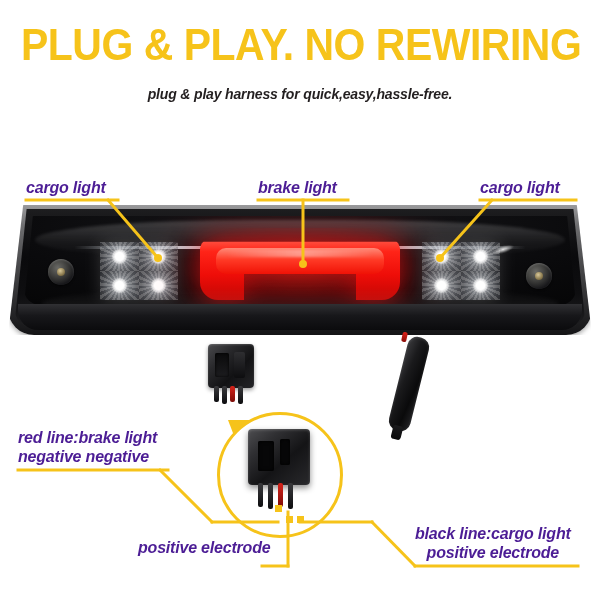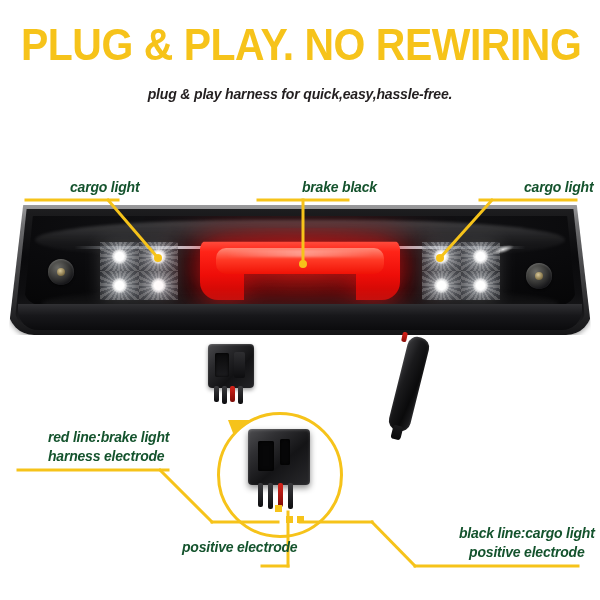--- a/index.html
+++ b/index.html
@@ -32,24 +32,23 @@
     font-style:italic; font-weight:bold;
     font-size:14.5px; color:#231f20;
     letter-spacing:-0.2px;
     transform:scaleX(0.97);
   }
 
   
   .callout {
     position:absolute;
     font-style:italic; font-weight:bold;
-    font-size:14px; line-height:19px;
-    color:#14532d; white-space:nowrap;
+    font-size:16px; line-height:19px;
+    color:#4c1d95; white-space:nowrap;
     letter-spacing:-0.2px;
-    margin-left:44px;
   }
   .callout .ln { display:block; }
   svg.lines { position:absolute; left:0; top:0; width:600px; height:600px;
               overflow:visible; pointer-events:none; }
 
   
   #lamp {
     position:absolute; left:8px; top:205px; width:584px; height:130px;
   }
   .lamp-outer {
@@ -339,30 +338,30 @@
       <rect x="286" y="516" width="7" height="7"></rect>
       <rect x="297" y="516" width="7" height="7"></rect>
     </g>
   </svg>
 
   <div class="callout" style="left:26px; top:178px;">
     <span class="ln">cargo light</span>
   </div>
 
   <div class="callout" style="left:258px; top:178px;">
-    <span class="ln">brake black</span>
+    <span class="ln">brake light</span>
   </div>
 
   <div class="callout" style="left:480px; top:178px;">
     <span class="ln">cargo light</span>
   </div>
 
-  <div class="callout" style="left:4px; top:428px;">
+  <div class="callout" style="left:18px; top:428px;">
     <span class="ln">red line:brake light</span>
-    <span class="ln">harness electrode</span>
+    <span class="ln">negative negative</span>
   </div>
 
   <div class="callout" style="left:138px; top:538px;">
     <span class="ln">positive electrode</span>
   </div>
 
   <div class="callout" style="left:415px; top:524px;text-align:center;">
     <span class="ln">black line:cargo light</span>
     <span class="ln">positive electrode</span>
   </div>

